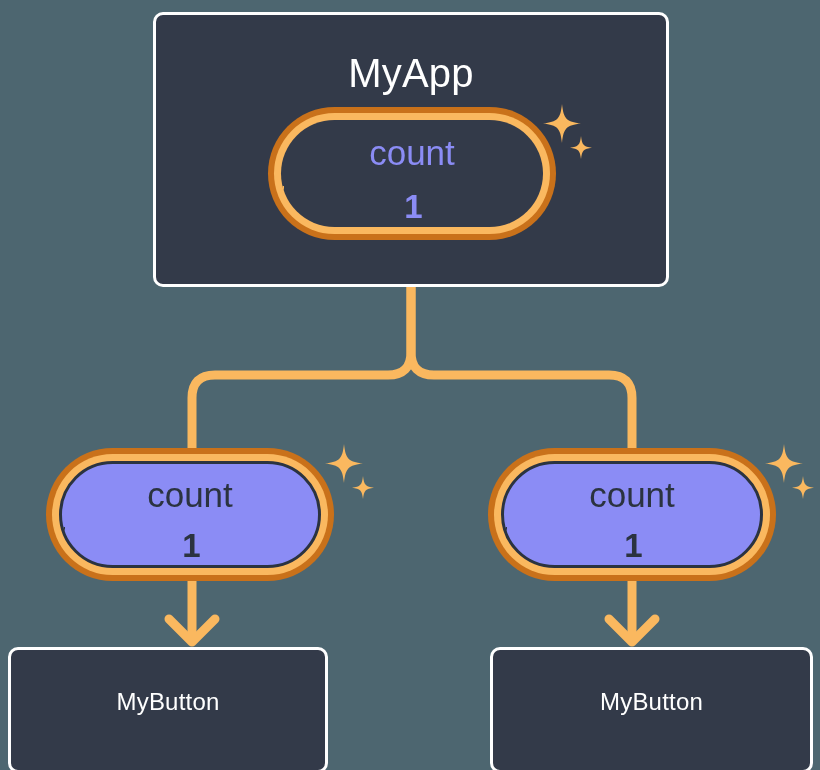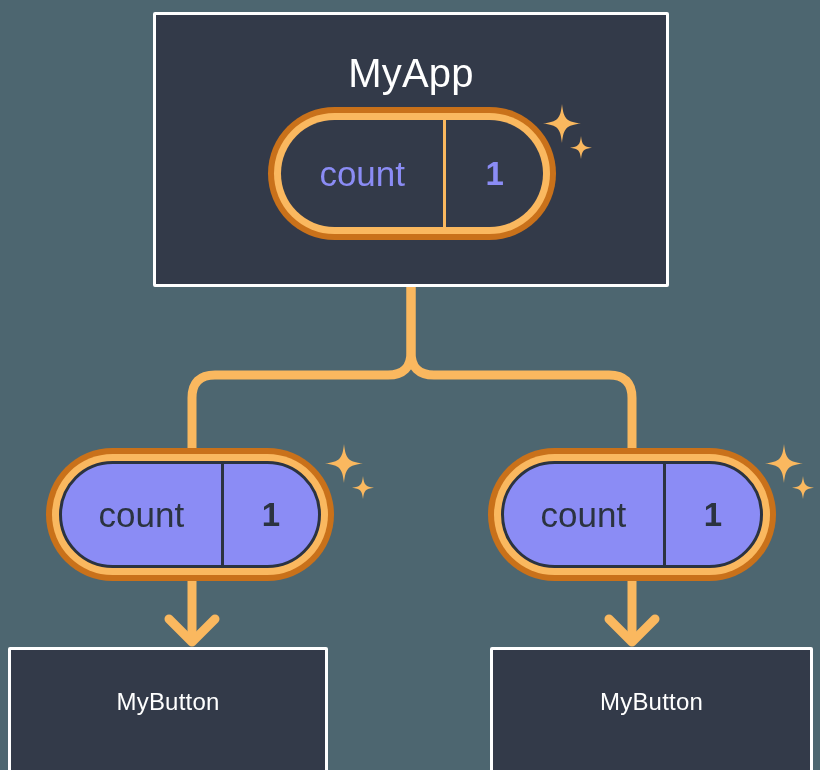--- a/index.html
+++ b/index.html
@@ -30,21 +30,21 @@
     pointer-events: none;
     z-index: 1;
   }
 
   
   .card {
     position: absolute;
     box-sizing: border-box;
     background: #333a49;
     border: 3px solid #ffffff;
-    border-radius: 2px;
+    border-radius: 10px;
     z-index: 2;
   }
   .card-title {
     position: absolute;
     left: 0;
     right: 0;
     text-align: center;
     color: #ffffff;
     font-weight: 400;
     letter-spacing: 0.2px;
@@ -103,20 +103,21 @@
   }
   
   .pill-inner {
     position: absolute;
     inset: 13px;
     box-sizing: border-box;
     border-radius: 999px;
     display: flex;
     align-items: stretch;
     overflow: hidden;
+    flex-direction: column;
   }
   .pill-cell {
     display: flex;
     align-items: center;
     justify-content: center;
     box-sizing: border-box;
   }
   .pill-key {
     flex: 0 0 62%;
   }

